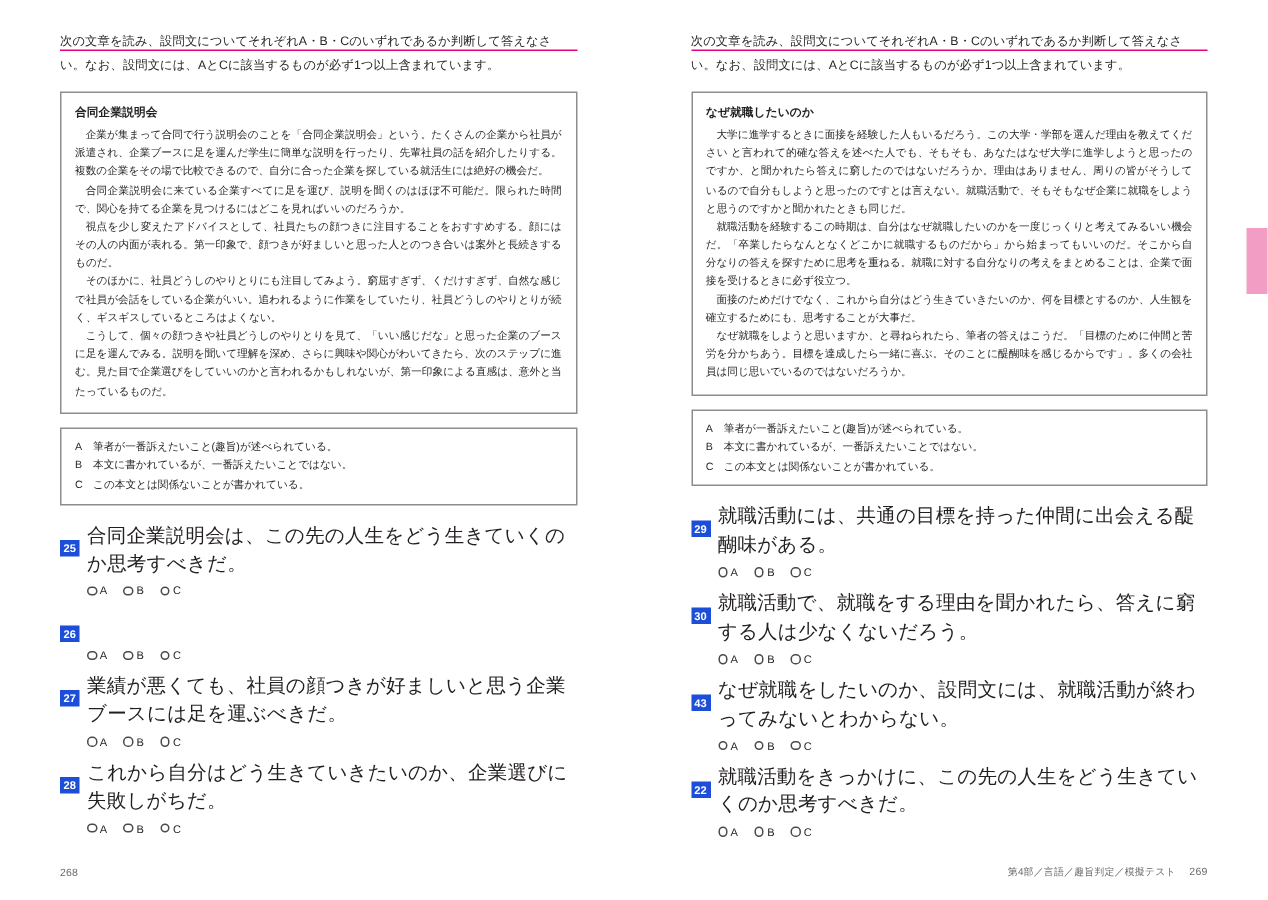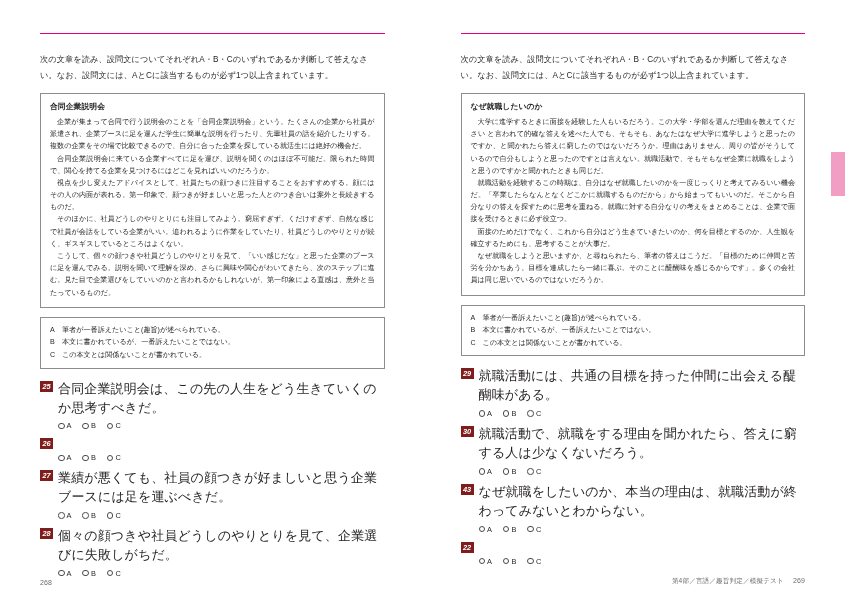--- a/index.html
+++ b/index.html
@@ -33,21 +33,21 @@
 
   .top-rule {
     position: absolute;
     top: 33px;
     height: 1px;
     background: #e5007f;
   }
   .page-left .top-rule  { left: 40px; right: 38px; }
   .page-right .top-rule { left: 38px; right: 40px; }
 
-  .content { padding-top: 52px; }
+  .content { padding-top: 20px; }
 
   .instructions {
     font-size: 8.2px;
     line-height: 1.95;
     letter-spacing: .01em;
     margin: 0 0 9px 0;
     text-align: justify;
   }
   .instructions .ln { display: block; }
 
@@ -94,31 +94,30 @@
   }
   .q-head {
     display: flex;
     align-items: flex-start;
     gap: 5px;
   }
   .q-num {
     flex: 0 0 auto;
     min-width: 13px;
     height: 11px;
-    background: #7f1d1d;
+    background: #1d4ed8;
     color: #ffffff;
     font-size: 7.4px;
     font-weight: bold;
     line-height: 11px;
     text-align: center;
     padding: 0 1px;
     box-sizing: border-box;
-    margin-top: 1px;
+    margin-top: 12px;
     letter-spacing: 0;
-    font-style: italic;
   }
   .q-text {
     font-size: 13px;
     line-height: 1.45;
     letter-spacing: .01em;
   }
   .q-options {
     display: flex;
     gap: 11px;
     margin: 4px 0 0 18px;
@@ -264,21 +263,21 @@
             <label class="opt">
                 <span class="radio"></span>
                 <span>C</span>
               </label>
           </div>
         </div>
 
         <div class="question">
           <div class="q-head">
             <span class="q-num">28</span>
-            <span class="q-text">個々の顔つきや社員どうしのやりとりを見て、企業選びに失敗しがちだ。</span>
+            <span class="q-text">これから自分はどう生きていきたいのか、企業選びに失敗しがちだ。</span>
           </div>
           <div class="q-options">
             <label class="opt">
                 <span class="radio"></span>
                 <span>A</span>
               </label>
             <label class="opt">
                 <span class="radio"></span>
                 <span>B</span>
               </label>
@@ -371,41 +370,42 @@
             <label class="opt">
                 <span class="radio"></span>
                 <span>C</span>
               </label>
           </div>
         </div>
 
         <div class="question">
           <div class="q-head">
             <span class="q-num">43</span>
-            <span class="q-text">なぜ就職をしたいのか、本当の理由は、就職活動が終わってみないとわからない。</span>
+            <span class="q-text">なぜ就職をしたいのか、設問文には、就職活動が終わってみないとわからない。</span>
           </div>
           <div class="q-options">
             <label class="opt">
                 <span class="radio"></span>
                 <span>A</span>
               </label>
             <label class="opt">
                 <span class="radio"></span>
                 <span>B</span>
               </label>
             <label class="opt">
                 <span class="radio"></span>
                 <span>C</span>
               </label>
           </div>
         </div>
 
         <div class="question">
           <div class="q-head">
             <span class="q-num">22</span>
+            <span class="q-text">就職活動をきっかけに、この先の人生をどう生きていくのか思考すべきだ。</span>
           </div>
           <div class="q-options">
             <label class="opt">
                 <span class="radio"></span>
                 <span>A</span>
               </label>
             <label class="opt">
                 <span class="radio"></span>
                 <span>B</span>
               </label>

